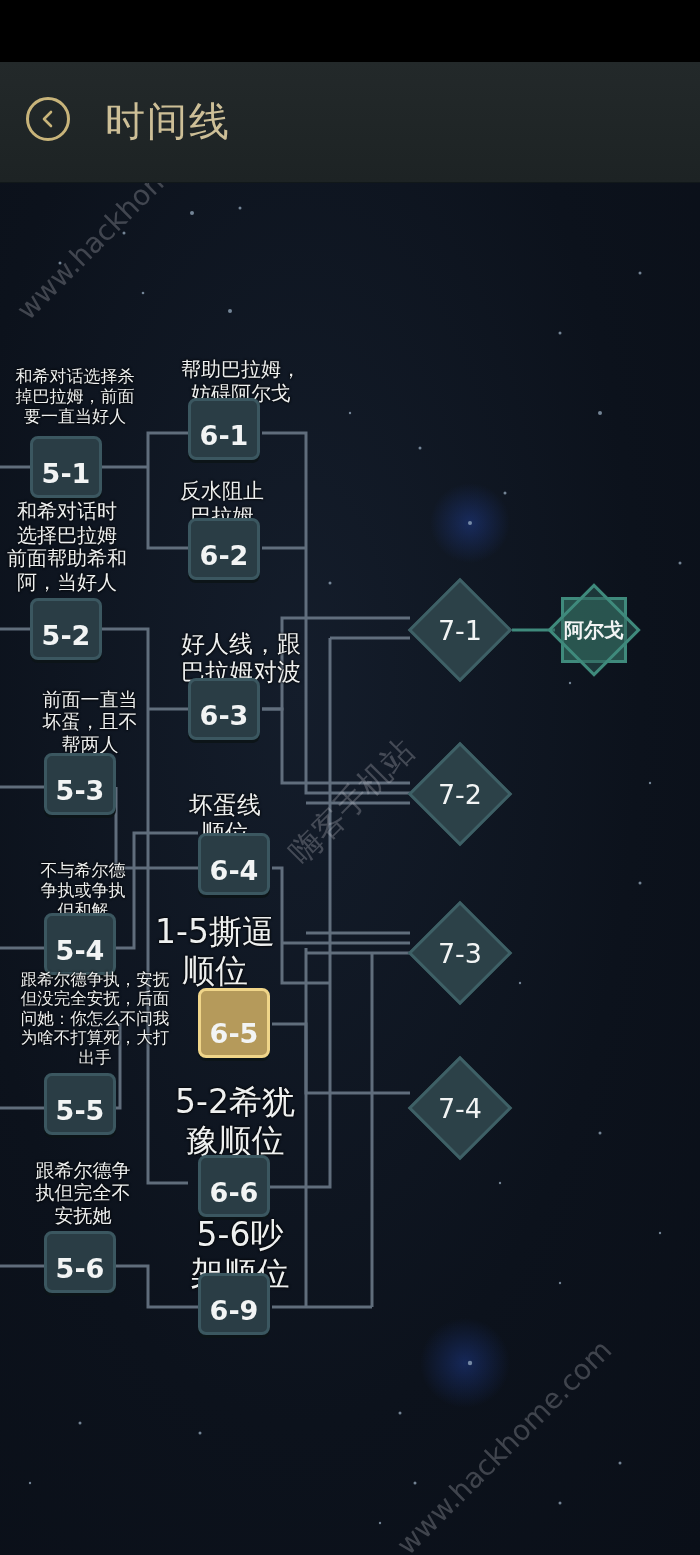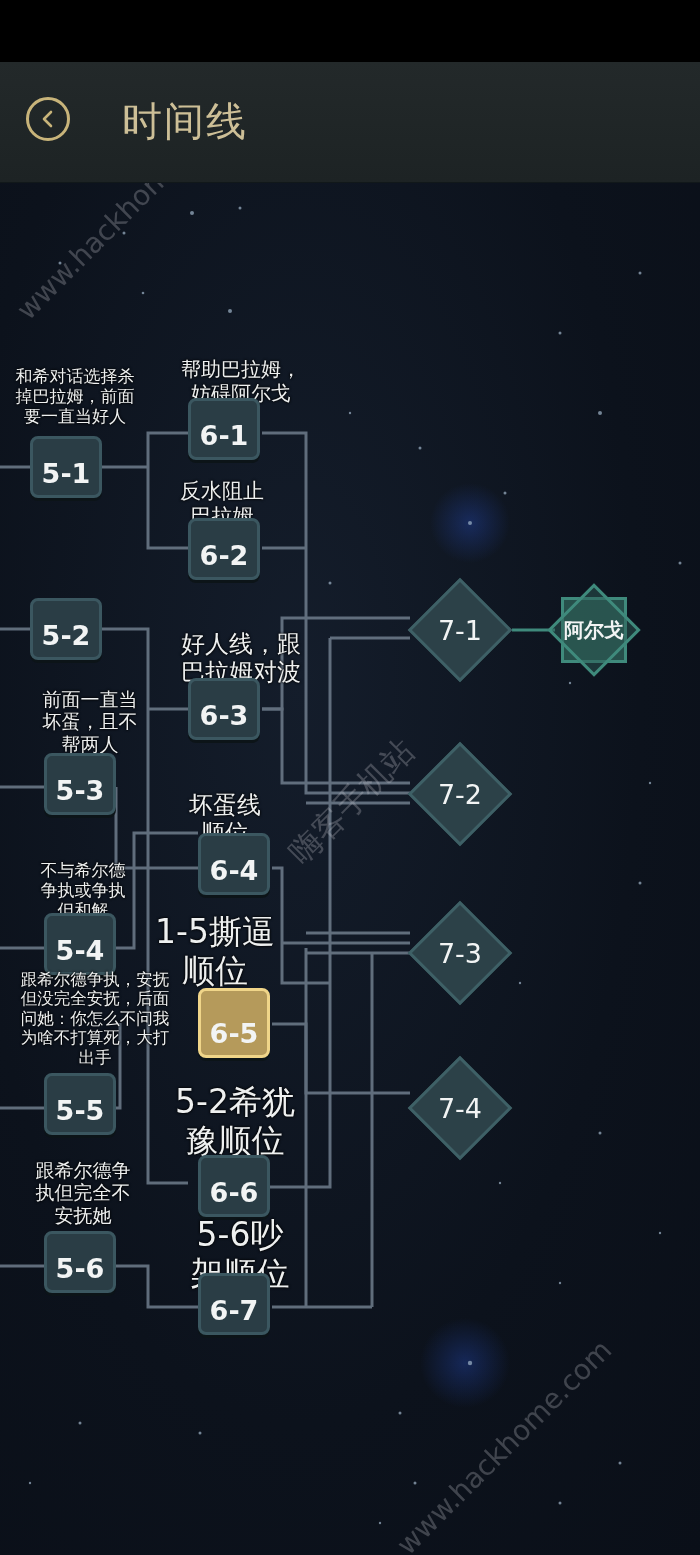--- a/index.html
+++ b/index.html
@@ -14,21 +14,21 @@
       background: linear-gradient(#23292a, #1d2324);
       border-bottom: 1px solid #11181a;
     }
     .back-btn {
       position: absolute; left: 26px; top: 35px; width: 44px; height: 44px;
       border: 3px solid #c8b47a; border-radius: 50%; box-sizing: border-box;
       display: flex; align-items: center; justify-content: center; cursor: pointer;
     }
     .back-btn svg { width: 20px; height: 20px; }
     .title {
-      position: absolute; left: 122px; top: 32px; font-size: 40px; color: #cdbf97; letter-spacing: 2px;
+      position: absolute; left: 105px; top: 32px; font-size: 40px; color: #cdbf97; letter-spacing: 2px;
     }
     .canvas {
       position: absolute; left: 0; top: 183px; width: 700px; height: 1372px; overflow: hidden;
       background:
         radial-gradient(circle at 470px 340px, rgba(40,80,200,0.35) 0, rgba(40,80,200,0) 40px),
         radial-gradient(circle at 465px 1180px, rgba(40,80,200,0.35) 0, rgba(40,80,200,0) 45px),
         radial-gradient(ellipse at 300px 500px, #141d2b 0, #0c121c 60%, #0a0f18 100%);
     }
     .stars { position: absolute; left: 0; top: 0; width: 700px; height: 1372px; }
     .lines { position: absolute; left: 0; top: 0; width: 700px; height: 1372px; }
@@ -166,20 +166,24 @@
     <line x1="512" y1="447" x2="555" y2="447" stroke="#3f8a7c" stroke-width="3"></line>
   </svg>
 
   <div class="label" style="left:0;top:183px;width:150px;font-size:17px;">和希对话选择杀
 掉巴拉姆，前面
 要一直当好人</div>
   <div class="node" style="left:30px;top:253px;">
     <span>5-1</span>
   </div>
 
+  <div class="label" style="left:0;top:317px;width:134px;font-size:20px;">和希对话时
+选择巴拉姆
+前面帮助希和
+阿，当好人</div>
   <div class="node" style="left:30px;top:415px;">
     <span>5-2</span>
   </div>
 
   <div class="label" style="left:30px;top:505px;width:120px;font-size:19px;">前面一直当
 坏蛋，且不
 帮两人</div>
   <div class="node" style="left:44px;top:570px;">
     <span>5-3</span>
   </div>
@@ -239,21 +243,21 @@
 
   <div class="label" style="left:160px;top:900px;width:150px;font-size:33px;">5-2希犹
 豫顺位</div>
   <div class="node" style="left:198px;top:972px;">
     <span>6-6</span>
   </div>
 
   <div class="label" style="left:165px;top:1033px;width:150px;font-size:33px;">5-6吵
 架顺位</div>
   <div class="node" style="left:198px;top:1090px;">
-    <span>6-7</span>
+    <span>6-9</span>
   </div>
 
   <div class="diamond-wrap" style="left:407px;top:394px;">
     <div class="diamond"></div>
     <div class="diamond-label">7-1</div>
   </div>
   <div class="diamond-wrap" style="left:407px;top:558px;">
     <div class="diamond"></div>
     <div class="diamond-label">7-2</div>
   </div>

